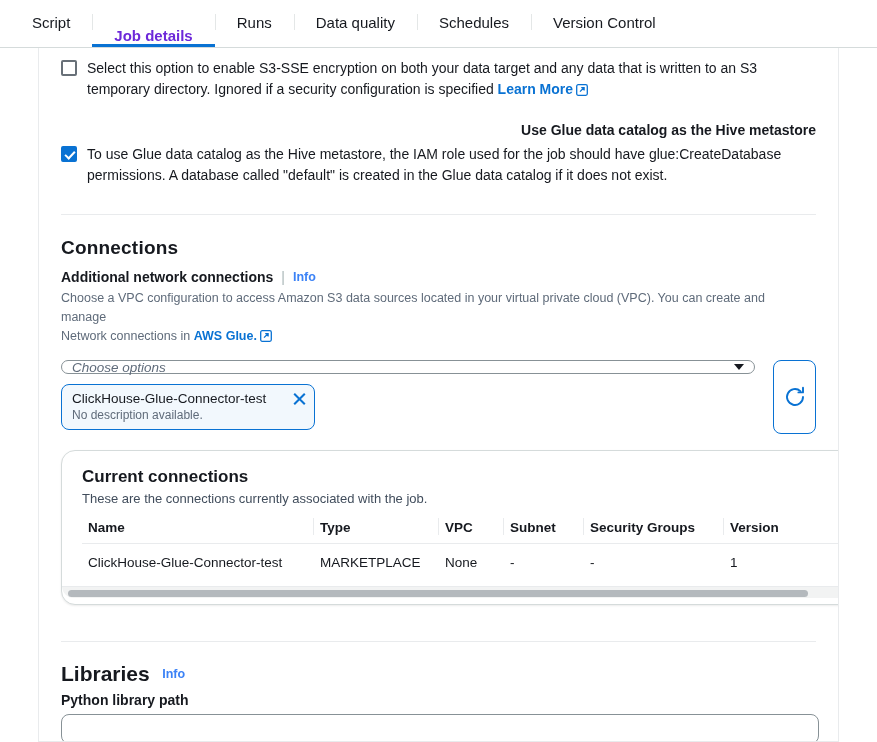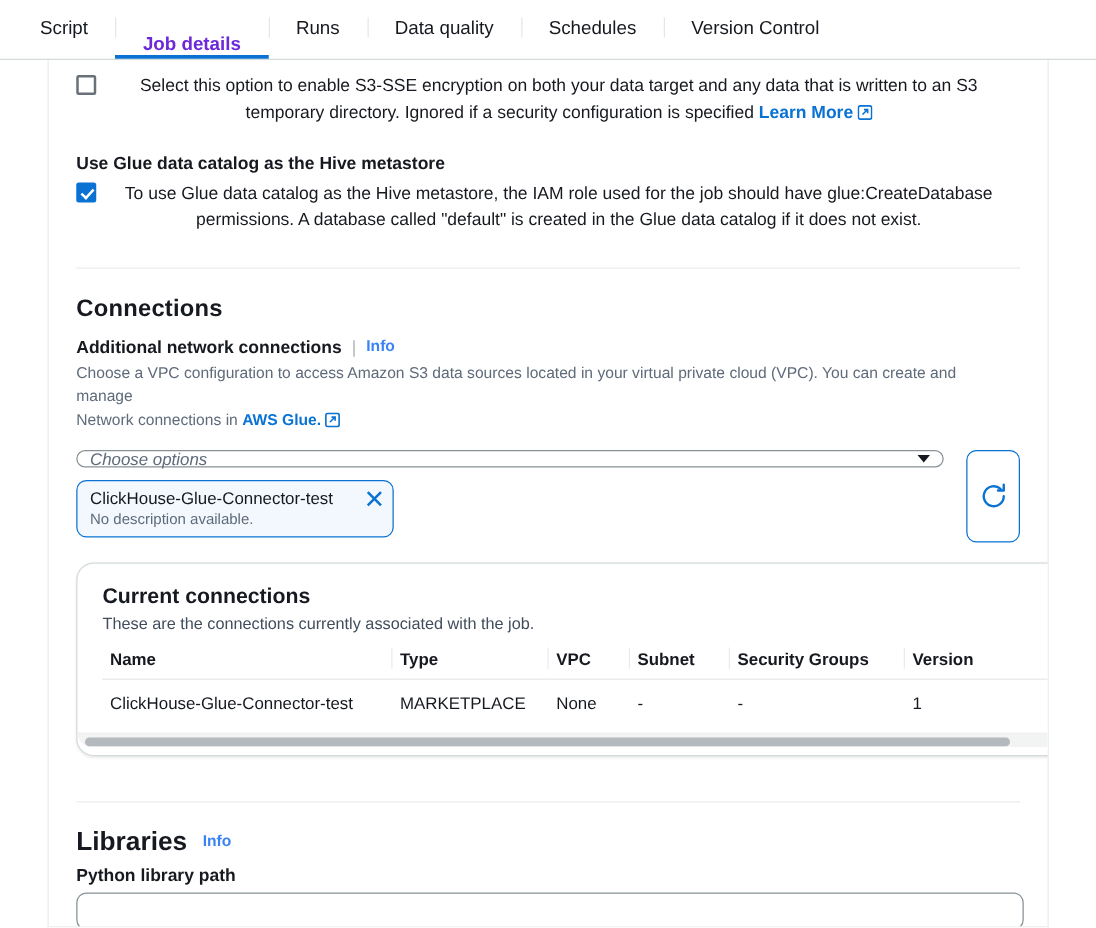--- a/index.html
+++ b/index.html
@@ -65,21 +65,20 @@
     padding: 0 22px;
     background: #ffffff;
     overflow: hidden;
   }
 
   .row-check {
     display: flex;
     align-items: flex-start;
     gap: 10px;
     padding-top: 10px;
-    text-align: center;
   }
   .cb {
     width: 16px; height: 16px;
     border: 2px solid #687078;
     border-radius: 2px;
     background: #ffffff;
     flex: 0 0 auto;
     margin-top: 2px;
     position: relative;
     cursor: pointer;
@@ -112,20 +111,21 @@
   .ext {
     display: inline-block;
     vertical-align: -2px;
     margin-left: 3px;
   }
 
   .section-h {
     font-size: 14px;
     font-weight: 700;
     margin: 20px 0 4px 0;
+    text-align: right;
   }
 
   hr.div {
     border: none;
     border-top: 1px solid #e9ebed;
     margin: 28px 0 0 0;
   }
 
   h2.big {
     font-size: 19px;

